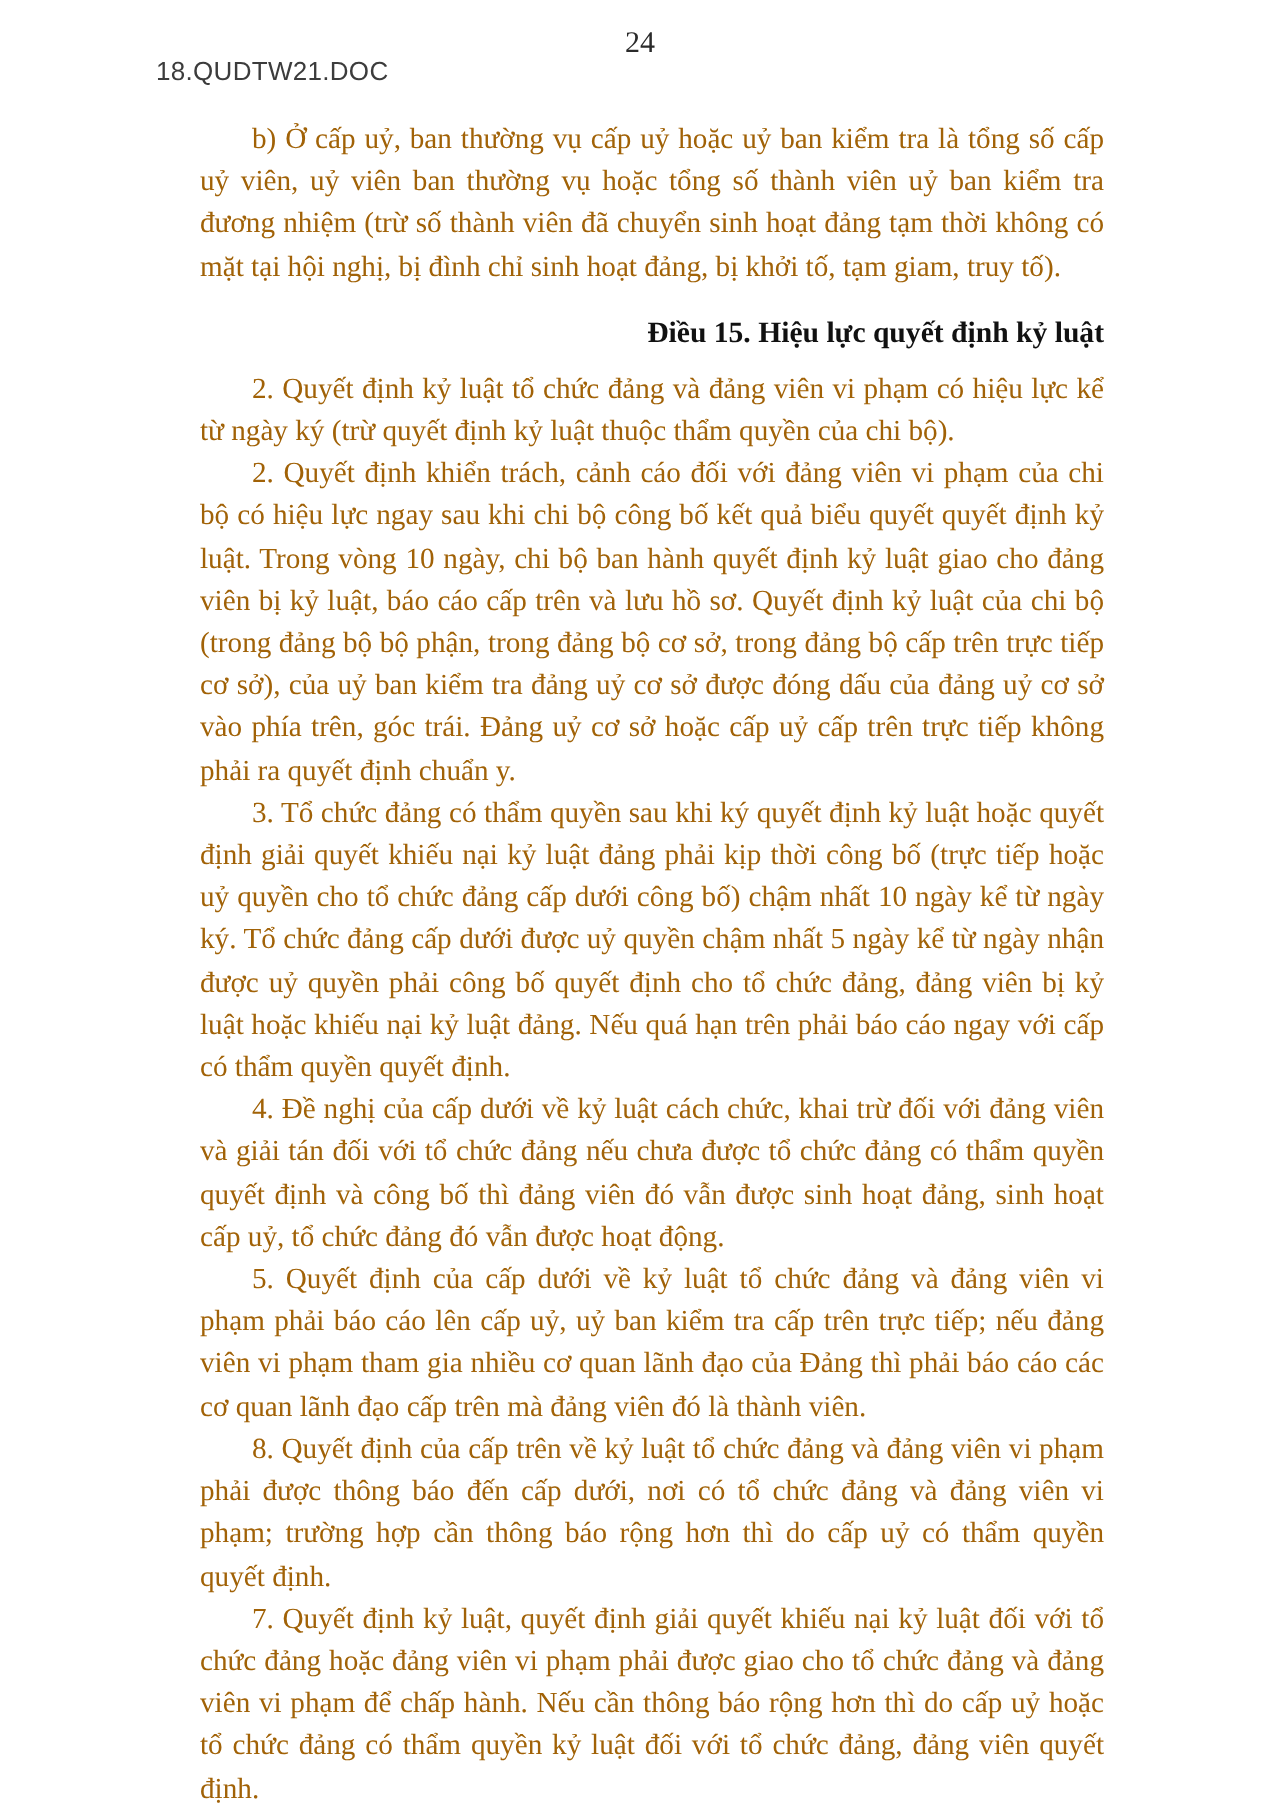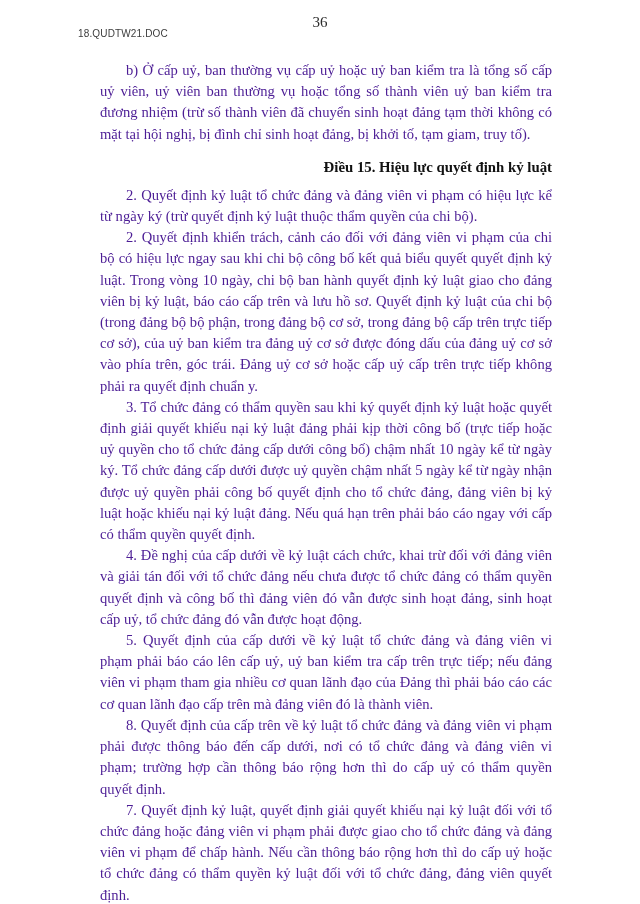--- a/index.html
+++ b/index.html
@@ -21,21 +21,21 @@
     top: 0;
     left: 0;
     width: 640px;
     height: 52px;
   }
   .doc-code {
     position: absolute;
     left: 78px;
     top: 28px;
     font-family: "Liberation Sans", "DejaVu Sans", sans-serif;
-    font-size: 10px;
+    font-size: 13px;
     letter-spacing: 0.15px;
     color: #3c3c3c;
     white-space: nowrap;
   }
   .page-number {
     position: absolute;
     left: 0;
     top: 14px;
     width: 640px;
     text-align: center;
@@ -48,21 +48,21 @@
     top: 60px;
     width: 452px;
   }
   p.para {
     margin: 0;
     text-align: justify;
     text-justify: inter-word;
     font-size: 14.6px;
     line-height: 21.2px;
     text-indent: 26px;
-    color: #4c1d95;
+    color: #a16207;
     -webkit-font-smoothing: antialiased;
   }
   p.para + p.para {
     margin-top: 0px;
   }
   p.para.spaced {
     margin-top: 10px;
   }
   h2.article-heading {
     margin: 12px 0 7px 0;
@@ -74,21 +74,21 @@
     color: #111111;
   }
 </style>
 </head>
 <body>
 
 <div class="page">
 
   <div class="header-bar">
     <div class="doc-code">18.QUDTW21.DOC</div>
-    <div class="page-number">36</div>
+    <div class="page-number">24</div>
   </div>
 
   <div class="body-col">
 
     <p class="para">b) Ở cấp uỷ, ban thường vụ cấp uỷ hoặc uỷ ban kiểm tra là tổng số cấp uỷ viên, uỷ viên ban thường vụ hoặc tổng số thành viên uỷ ban kiểm tra đương nhiệm (trừ số thành viên đã chuyển sinh hoạt đảng tạm thời không có mặt tại hội nghị, bị đình chỉ sinh hoạt đảng, bị khởi tố, tạm giam, truy tố).</p>
 
     <h2 class="article-heading">Điều 15. Hiệu lực quyết định kỷ luật</h2>
 
     <p class="para">2. Quyết định kỷ luật tổ chức đảng và đảng viên vi phạm có hiệu lực kể từ ngày ký (trừ quyết định kỷ luật thuộc thẩm quyền của chi bộ).</p>
 

